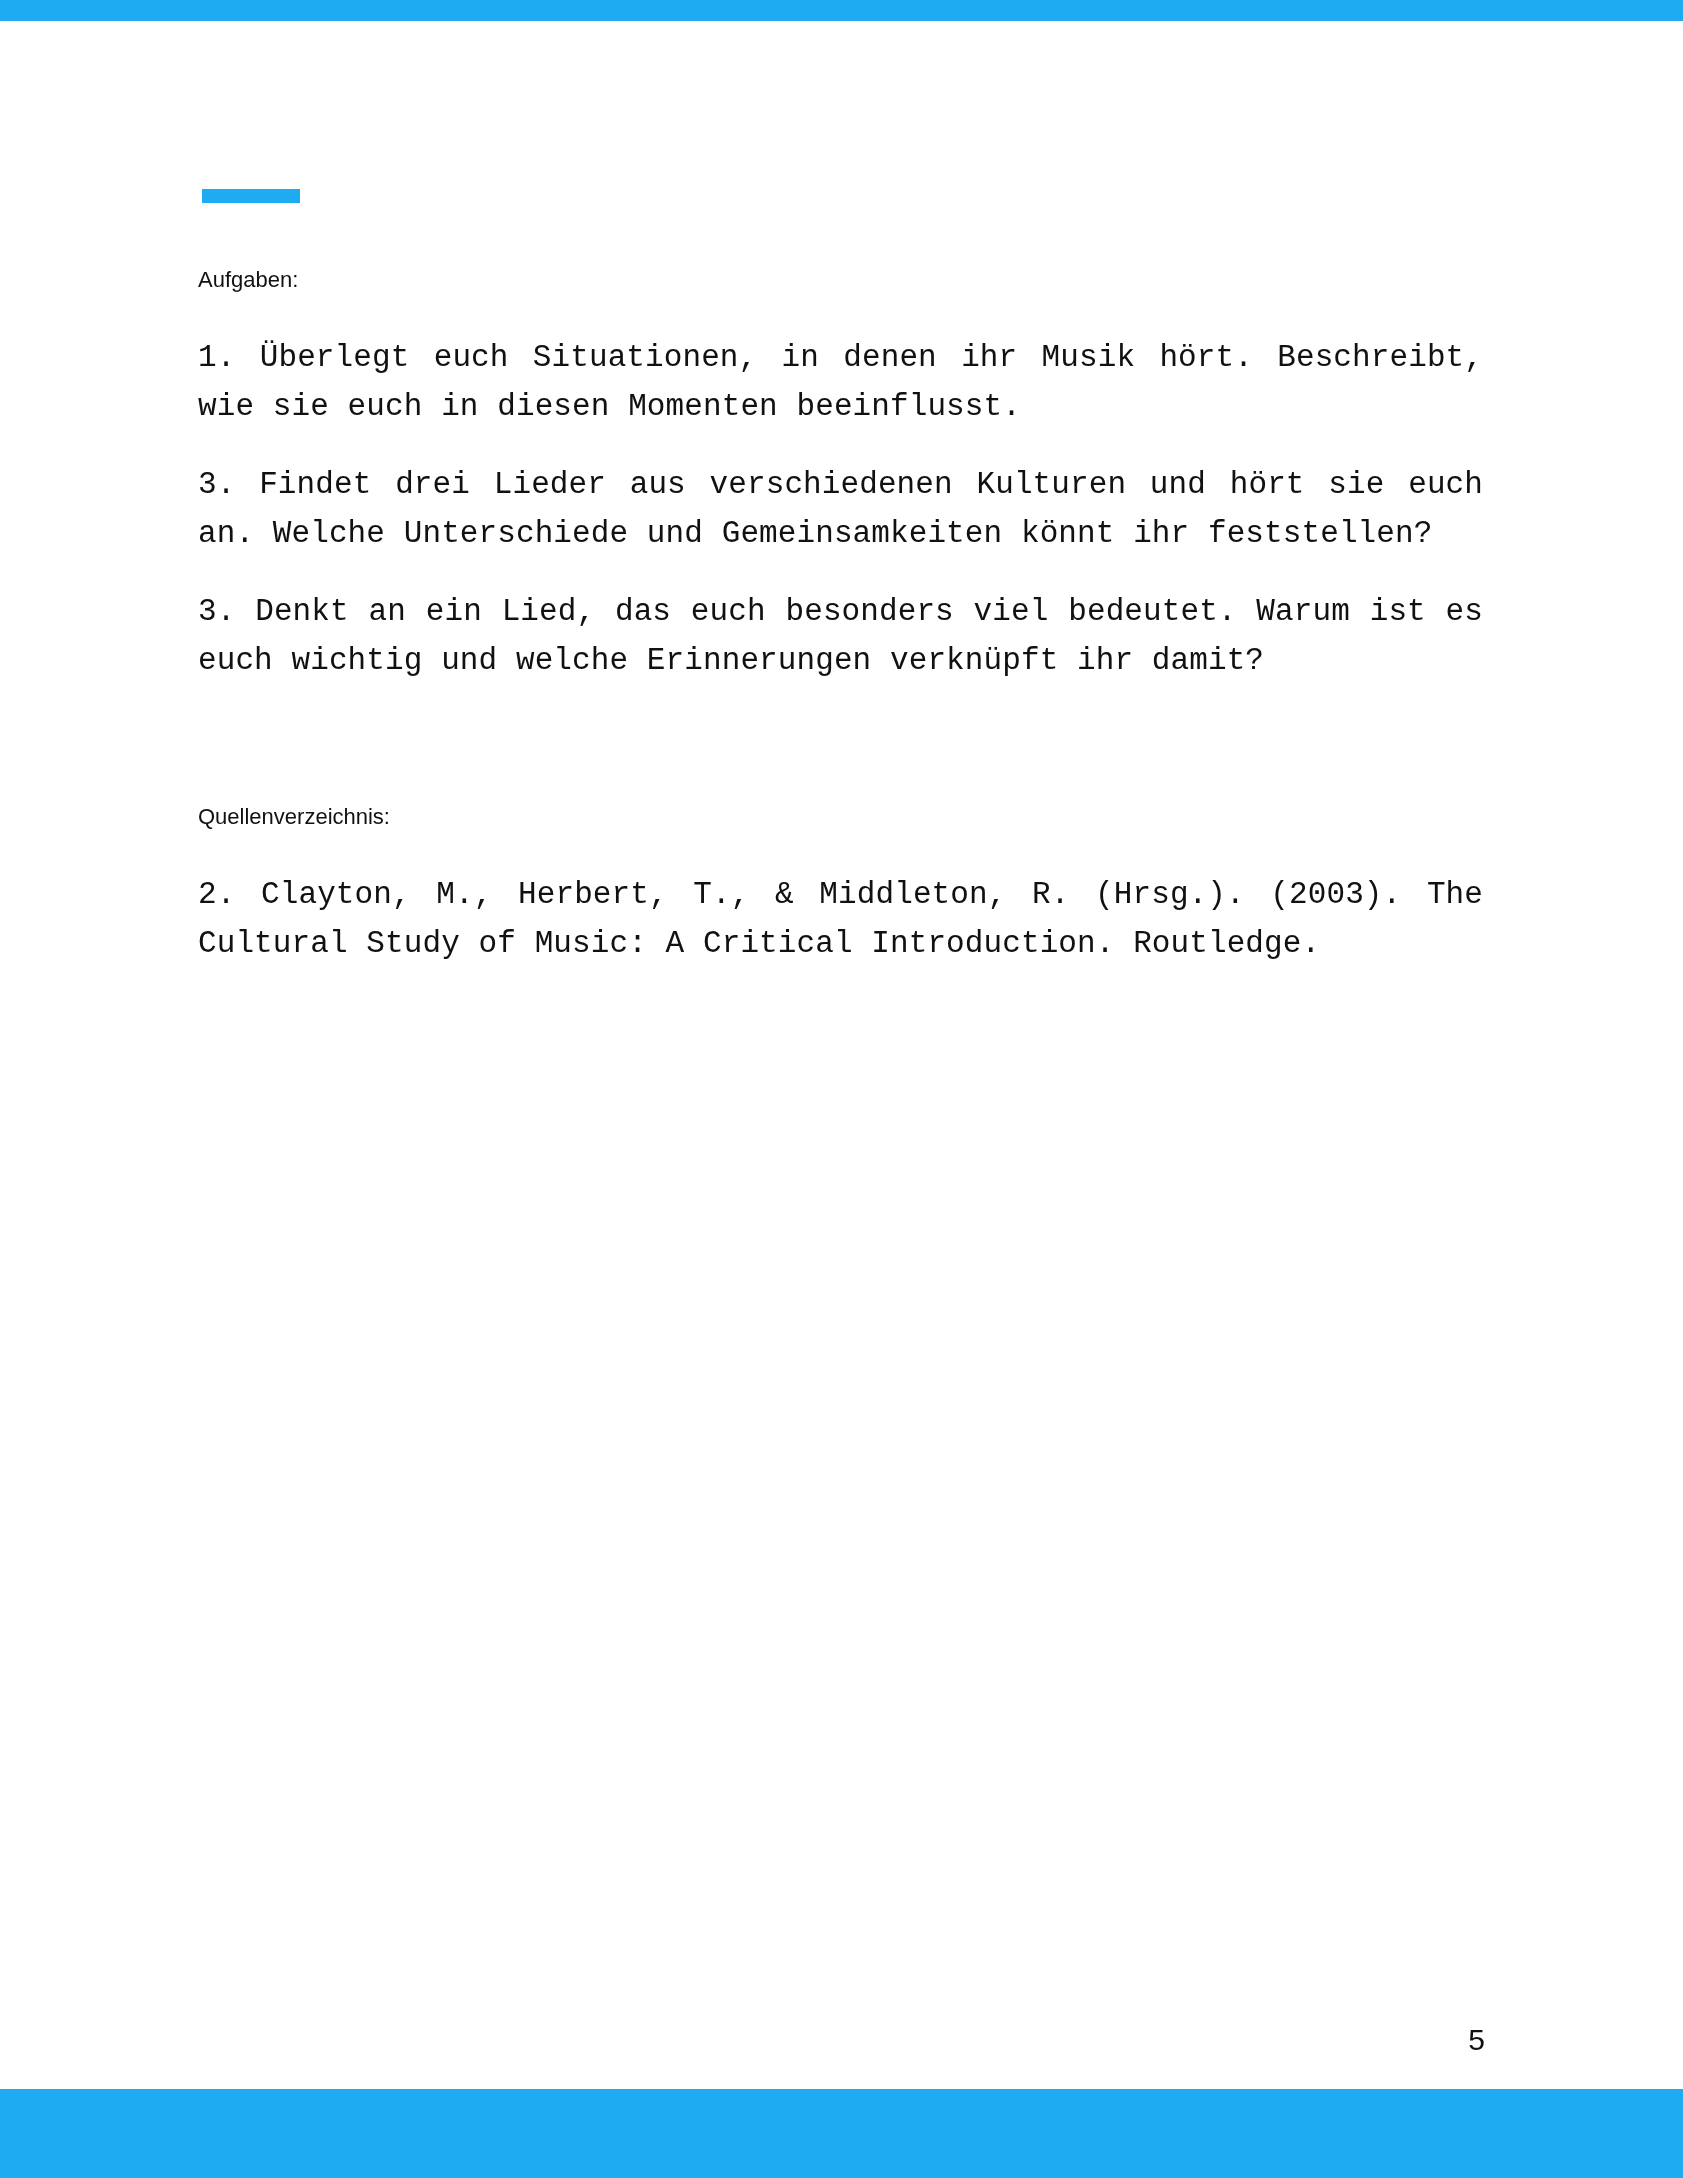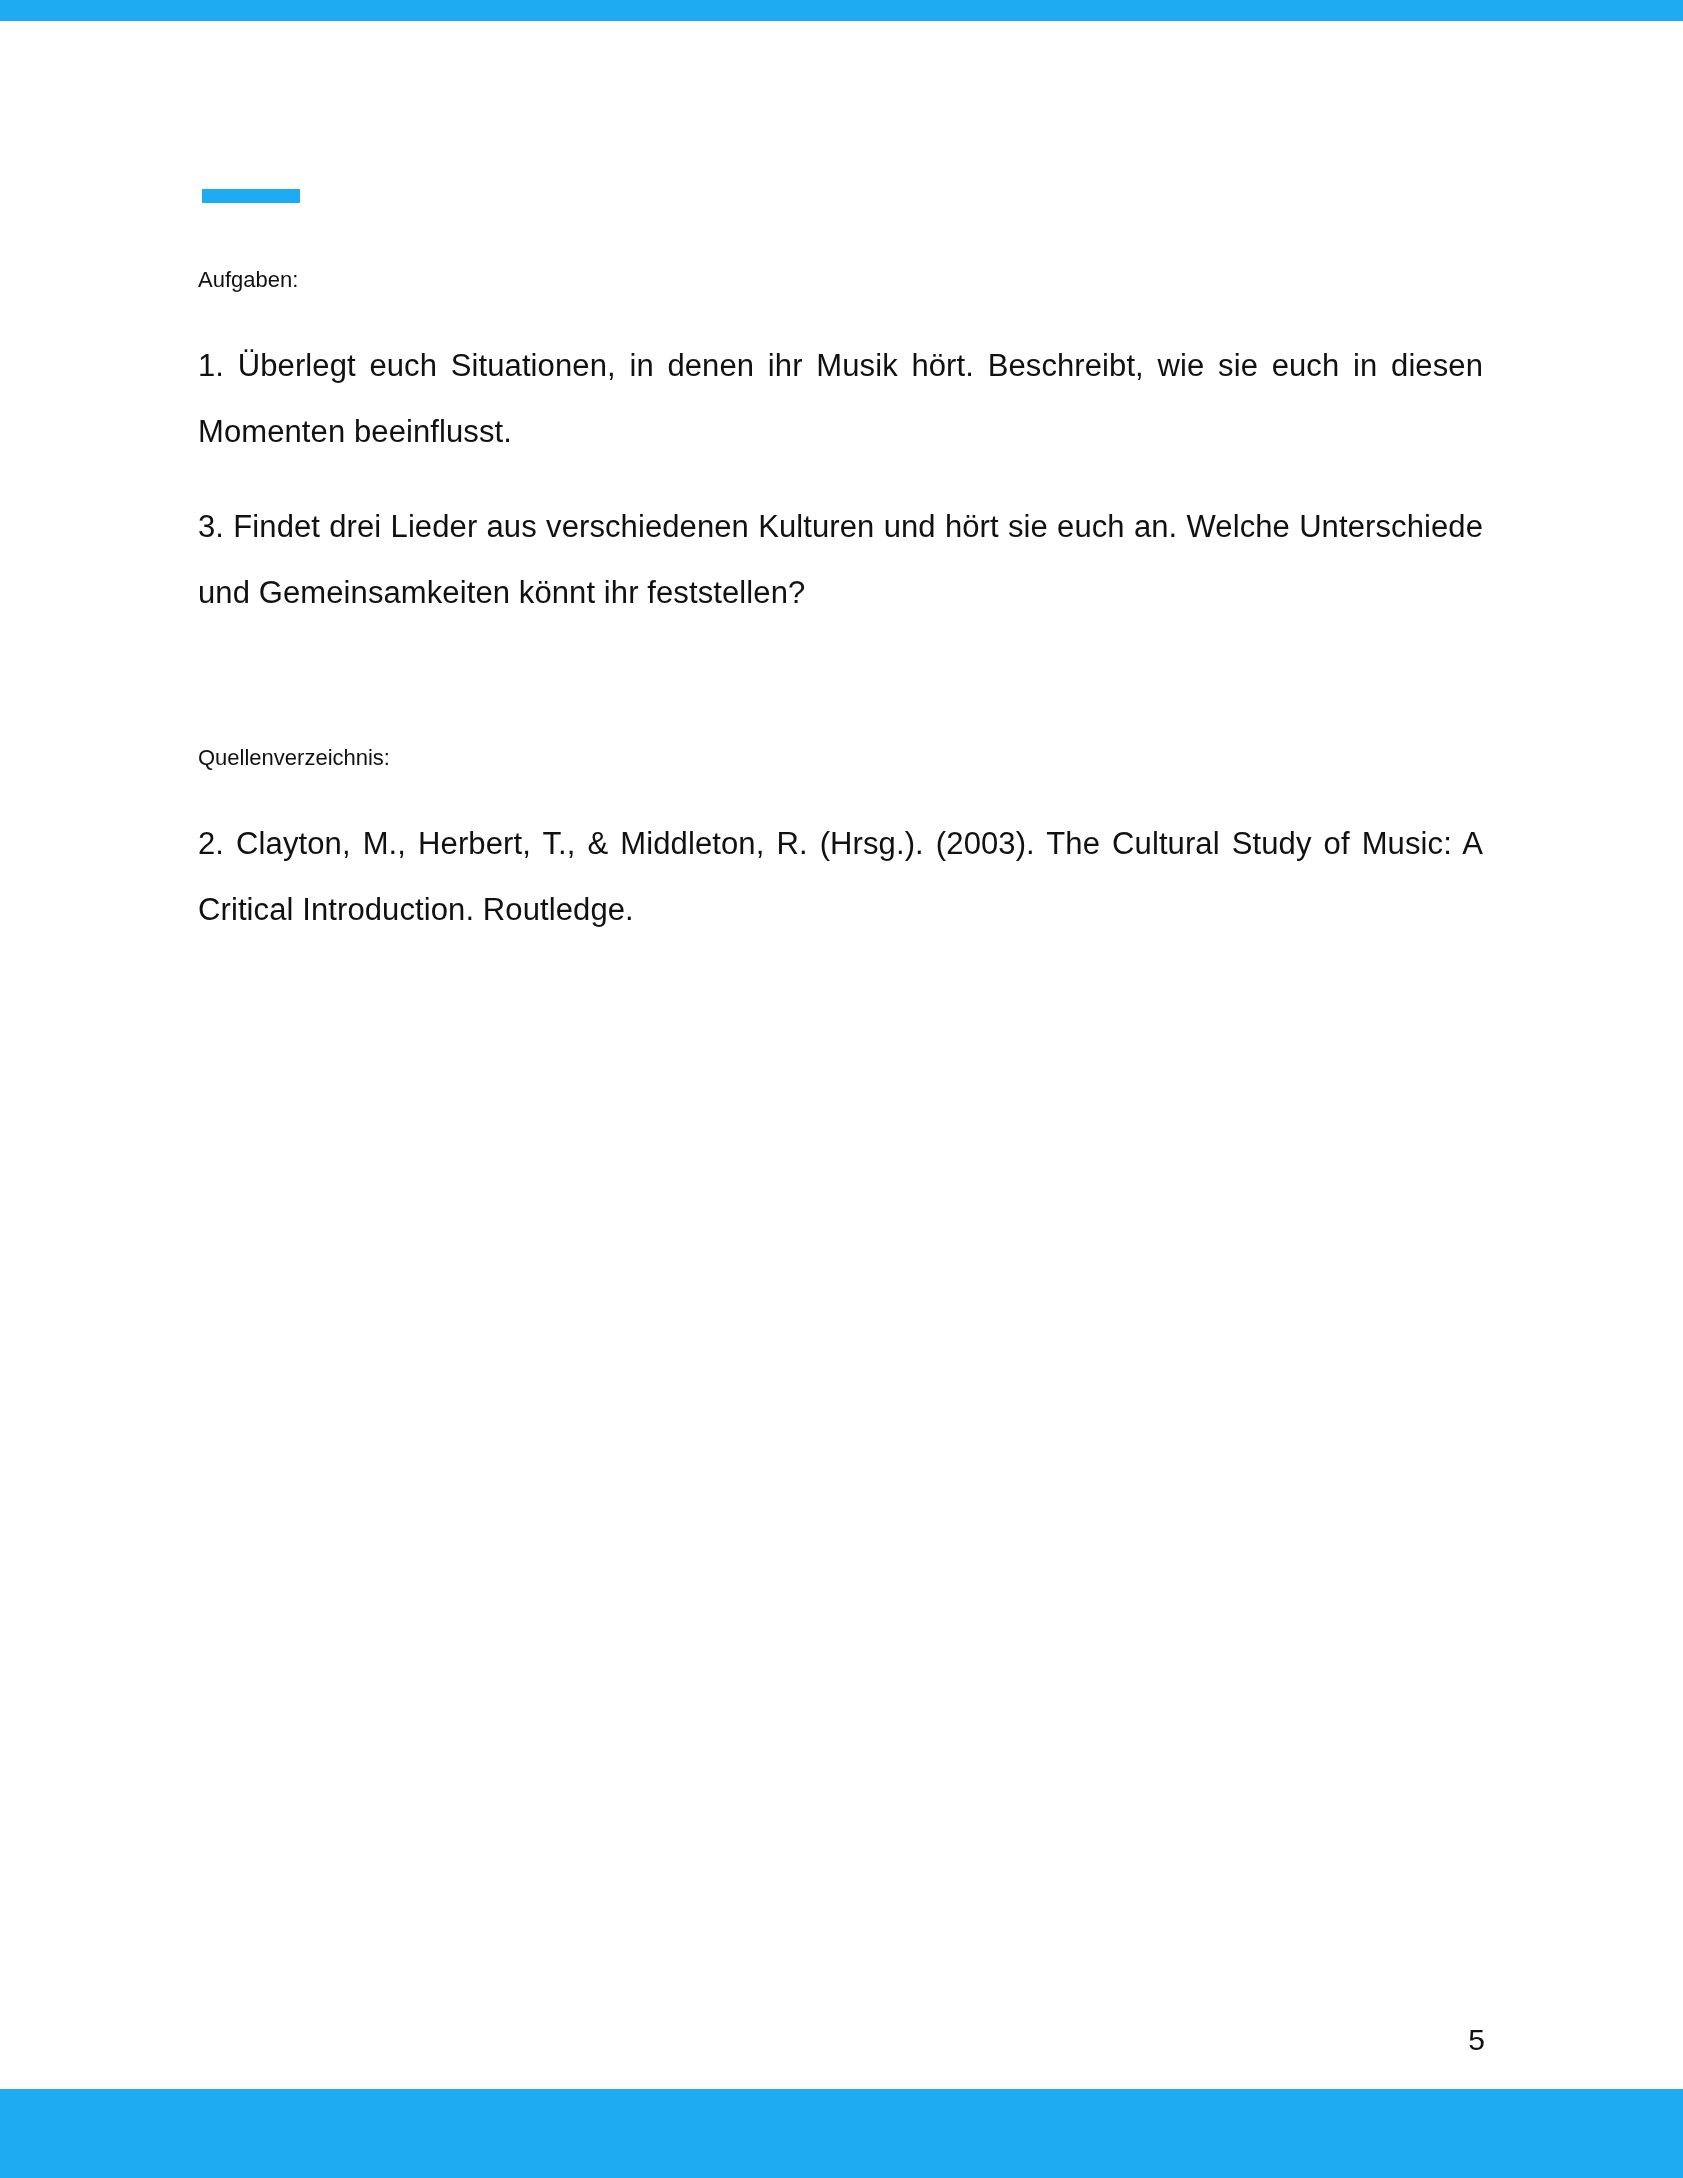--- a/index.html
+++ b/index.html
@@ -39,23 +39,24 @@
     }
     .content {
       position: absolute;
       left: 198px;
       top: 255px;
       width: 1285px;
     }
     .para {
       margin: 0 0 29px 0;
       font-size: 31px;
-      line-height: 66px;
+      line-height: 49px;
       text-align: justify;
       letter-spacing: 0.1px;
+      font-family: Liberation Mono, monospace;
     }
     .heading {
       margin: 0 0 29px 0;
       font-size: 22px;
       line-height: 49px;
     }
     .spacer {
       height: 49px;
       margin: 0 0 29px 0;
     }
@@ -74,20 +75,21 @@
 
 <div class="top-band"></div>
 
 <div class="accent-bar"></div>
 
 <div class="content">
   <section>
     <p class="heading">Aufgaben:</p>
     <p class="para">1. Überlegt euch Situationen, in denen ihr Musik hört. Beschreibt, wie sie euch in diesen Momenten beeinflusst.</p>
     <p class="para">3. Findet drei Lieder aus verschiedenen Kulturen und hört sie euch an. Welche Unterschiede und Gemeinsamkeiten könnt ihr feststellen?</p>
+    <p class="para">3. Denkt an ein Lied, das euch besonders viel bedeutet. Warum ist es euch wichtig und welche Erinnerungen verknüpft ihr damit?</p>
   </section>
 
   <div class="spacer"></div>
 
   <section>
     <p class="heading">Quellenverzeichnis:</p>
     <p class="para">2. Clayton, M., Herbert, T., &amp; Middleton, R. (Hrsg.). (2003). The Cultural Study of Music: A Critical Introduction. Routledge.</p>
   </section>
 </div>
 

